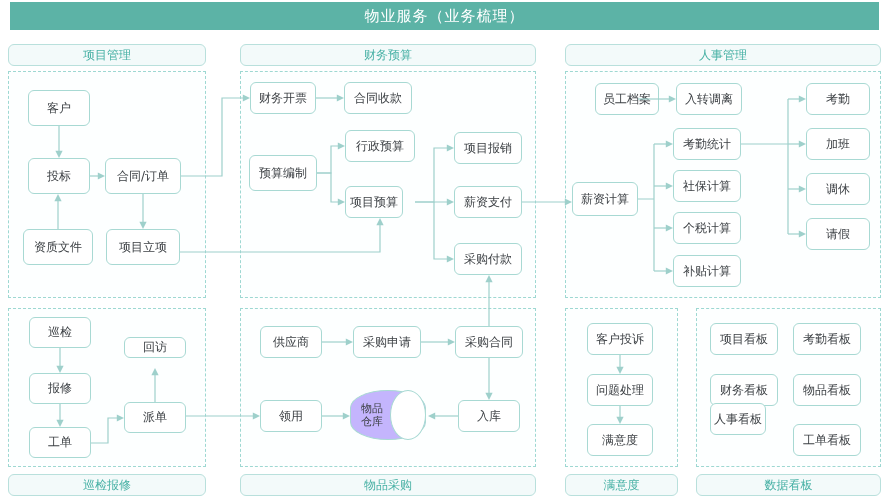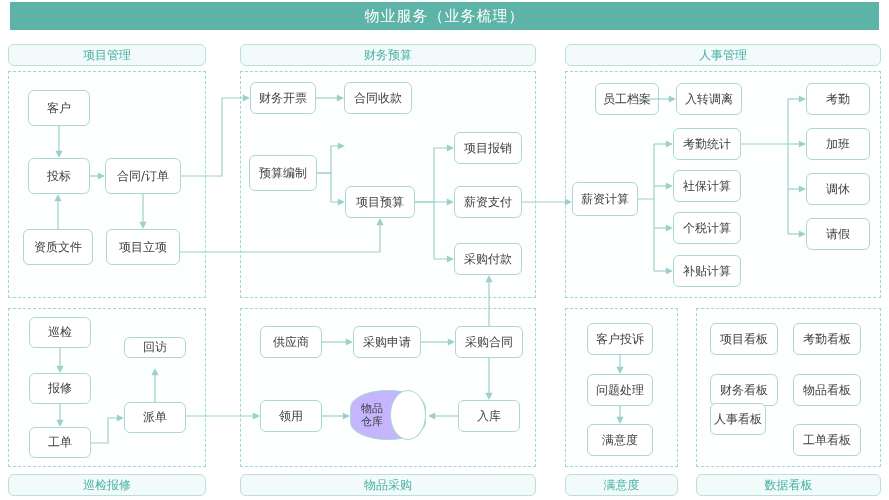--- a/index.html
+++ b/index.html
@@ -87,21 +87,22 @@
   <div class="node" style="left:23px;top:229px;width:70px;height:36px;">资质文件</div>
   <div class="node" style="left:106px;top:229px;width:74px;height:36px;">项目立项</div>
 
   <div class="group" style="left:240px;top:44px;width:296px;height:254px;">
     <div class="group-header" style="top:0;">财务预算</div>
     <div class="group-body" style="top:27px;height:227px;"></div>
   </div>
   <div class="node" style="left:250px;top:82px;width:66px;height:32px;">财务开票</div>
   <div class="node" style="left:344px;top:82px;width:68px;height:32px;">合同收款</div>
   <div class="node" style="left:249px;top:155px;width:68px;height:36px;">预算编制</div>
-  <div class="node" style="left:345px;top:186px;width:70px;height:32px;">项目预算</div>
+  <div class="node" style="left:345px;top:130px;width:70px;height:32px;">行政预算</div>
+  <div class="node" style="left:345px;top:186px;width:58px;height:32px;">项目预算</div>
   <div class="node" style="left:454px;top:132px;width:68px;height:32px;">项目报销</div>
   <div class="node" style="left:454px;top:186px;width:68px;height:32px;">薪资支付</div>
   <div class="node" style="left:454px;top:243px;width:68px;height:32px;">采购付款</div>
 
   <div class="group" style="left:565px;top:44px;width:316px;height:254px;">
     <div class="group-header" style="top:0;">人事管理</div>
     <div class="group-body" style="top:27px;height:227px;"></div>
   </div>
   <div class="node" style="left:574px;top:83px;width:64px;height:32px;margin-left:21px;">员工档案</div>
   <div class="node" style="left:676px;top:83px;width:66px;height:32px;">入转调离</div>

